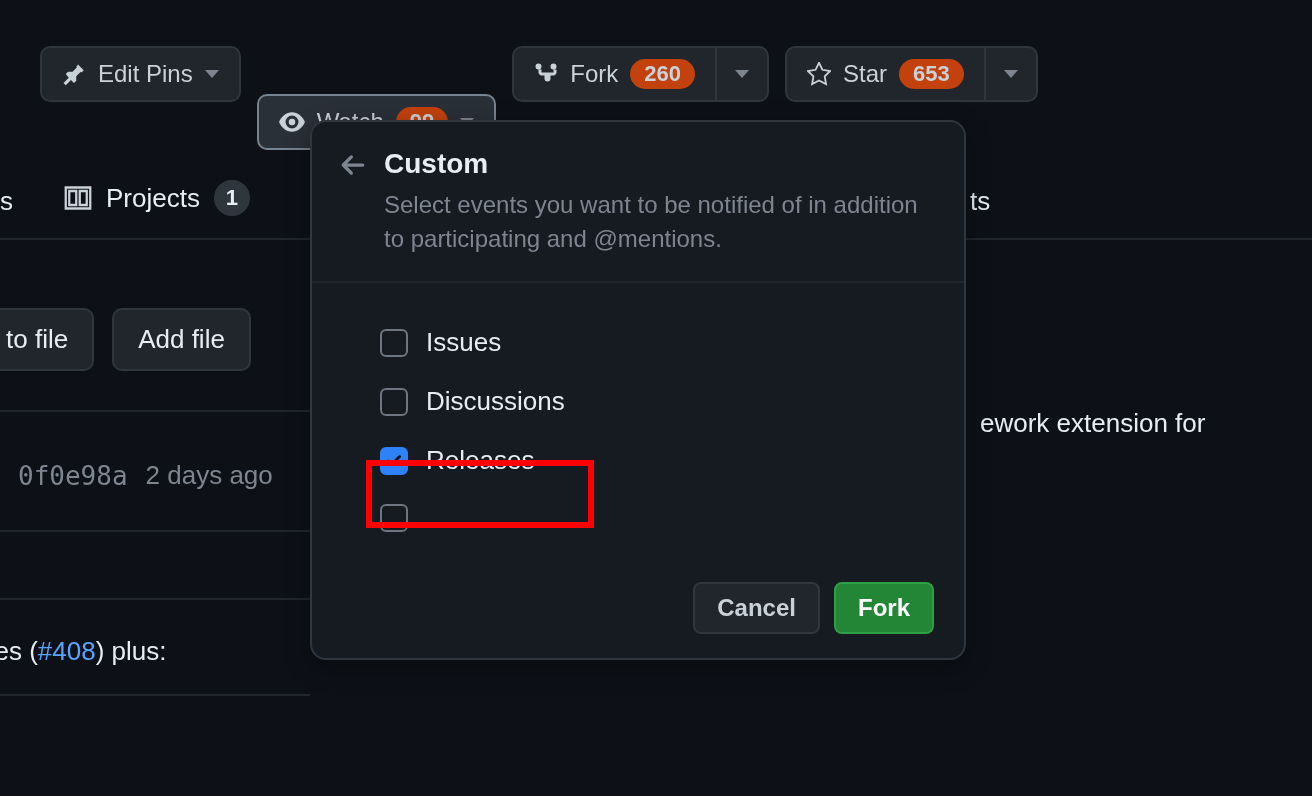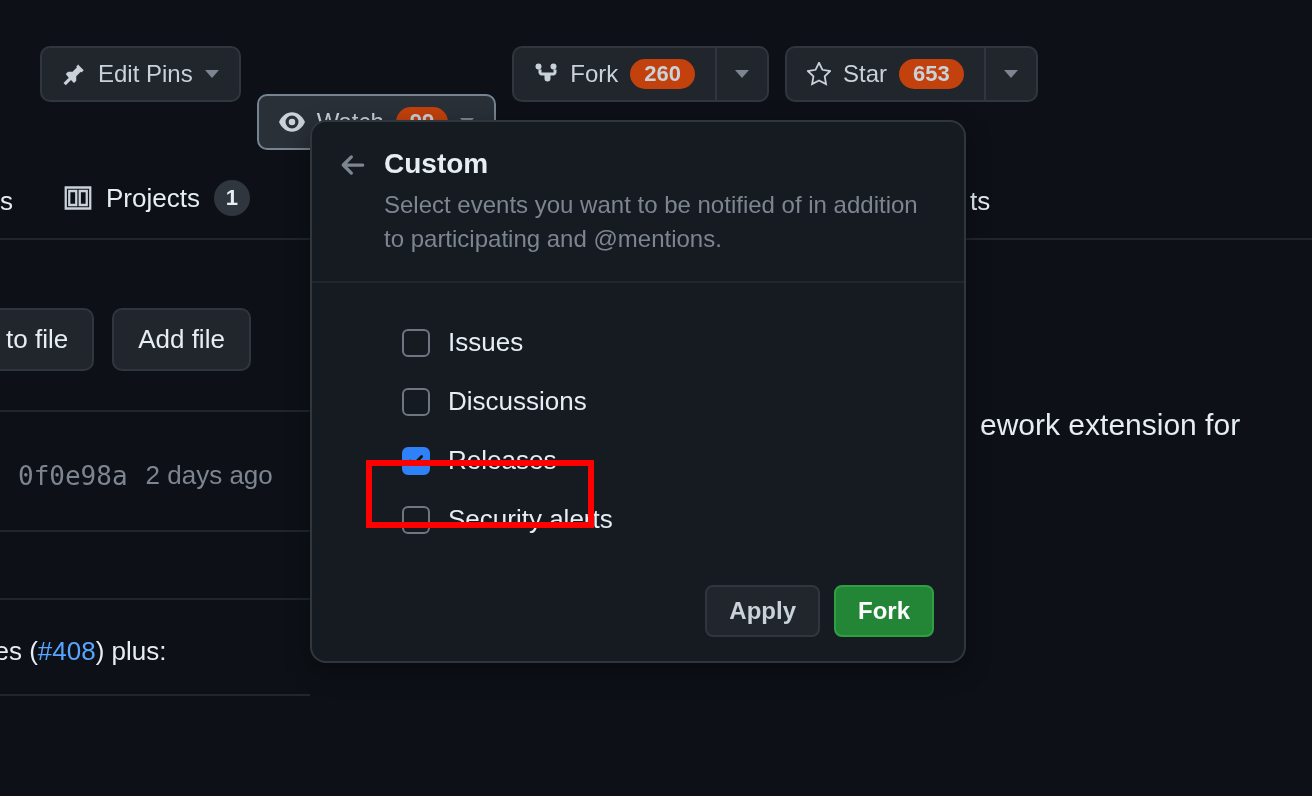--- a/index.html
+++ b/index.html
@@ -92,21 +92,21 @@
   padding: 14px 24px;
   background: #21262d; border: 2px solid #30363d; border-radius: 10px;
   font-size: 26px; color: #e6edf3; cursor: pointer;
 }
 
 
 .commit-row { position: absolute; top: 460px; left: 18px; display: flex; gap: 18px; align-items: center; font-size: 26px; }
 .commit-sha { color: #7d8590; font-family: ui-monospace, monospace; }
 .commit-time { color: #7d8590; }
 
-.about-text { position: absolute; top: 408px; left: 980px; font-size: 30px; width: 320px; }
+.about-text { position: absolute; top: 408px; left: 980px; font-size: 26px; width: 320px; }
 
 .commit-msg { position: absolute; top: 636px; left: -20px; font-size: 26px; }
 .link { color: #58a6ff; }
 
 
 .popover {
   position: absolute;
   top: 120px;
   left: 310px;
   width: 656px;
@@ -119,21 +119,21 @@
 .popover-header {
   padding: 26px 34px 26px 28px;
   border-bottom: 2px solid #21262d;
   display: flex;
   gap: 18px;
   align-items: flex-start;
 }
 .back-arrow { cursor: pointer; padding-top: 4px; }
 .popover-title { font-size: 28px; font-weight: 600; color: #e6edf3; margin-bottom: 8px; }
 .popover-desc { font-size: 24px; color: #7d8590; line-height: 1.4; }
-.option-list { padding: 30px 32px 20px 60px; margin-left: 22px; }
+.option-list { padding: 30px 32px 20px 60px; }
 .option {
   display: flex;
   align-items: center;
   gap: 18px;
   padding: 14px 8px;
   font-size: 26px;
   color: #e6edf3;
   cursor: pointer;
 }
 .check {
@@ -291,22 +291,21 @@
     <div class="option">
       <span class="check checked">
         <svg width="18" height="18" viewBox="0 0 16 16">
             <path d="M13 4L6 11 3 8" fill="none" stroke="#0d1117" stroke-width="2.5" stroke-linecap="round" stroke-linejoin="round"></path>
           </svg>
       </span>
       <span>Releases</span>
     </div>
     <div class="option">
       <span class="check"></span>
-      <span>Security alerts</span>
     </div>
   </div>
   <div class="popover-footer">
-    <button class="footer-btn cancel">Apply</button>
+    <button class="footer-btn cancel">Cancel</button>
     <button class="footer-btn apply">Fork</button>
   </div>
 </div>
 
 <div class="highlight-box"></div>
 
 </body></html>

